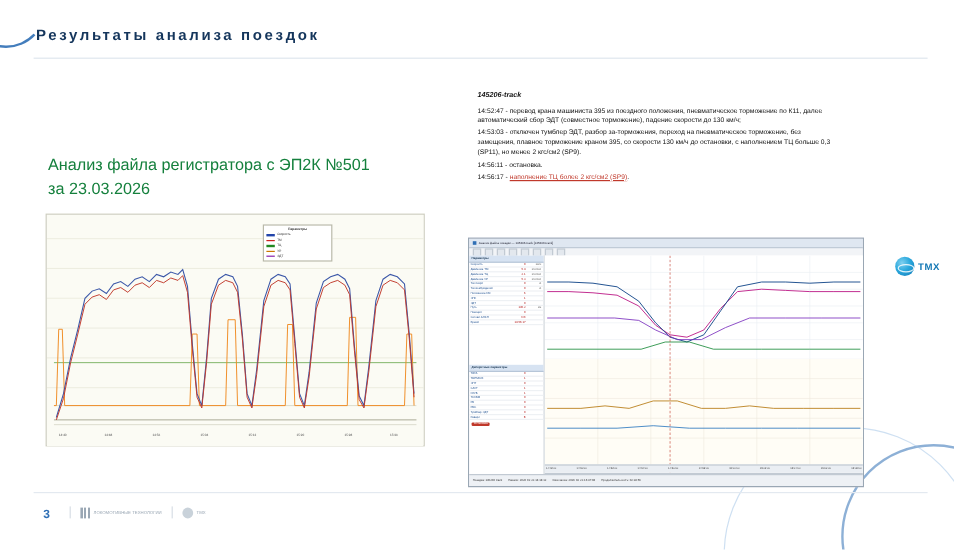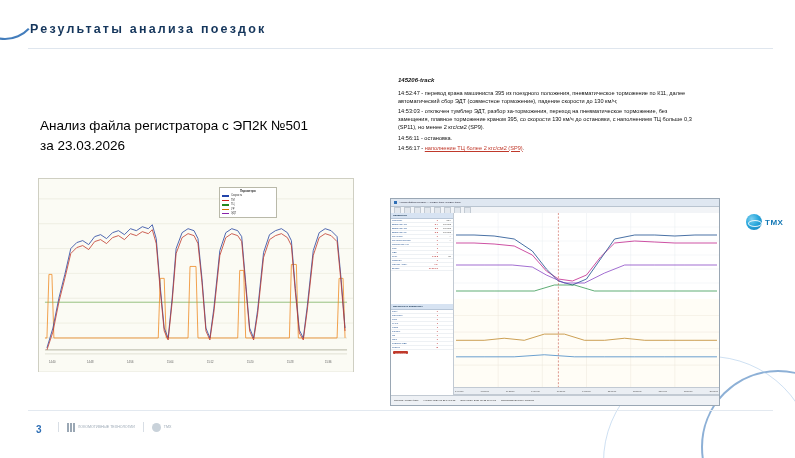--- a/index.html
+++ b/index.html
@@ -58,22 +58,22 @@
       linear-gradient(to right,#9aa7b4 0 2px,transparent 2px 3px,#9aa7b4 3px 5px,transparent 5px 6px,#9aa7b4 6px 8px);
   }
   .footlogo .txt{font-size:3.6px;line-height:4px;color:#9aa7b4;white-space:nowrap;}
   .footlogo .circ{
     width:9px;height:9px;border-radius:50%;background:#c9d2da;display:inline-block;
   }
   .footsep{width:1px;height:10px;background:#d8dee5;}
 
   
   .caption{
-    position:absolute;left:40px;top:116px;width:300px;
-    font-size:13.5px;color:#000000;line-height:20px;
+    position:absolute;left:40px;top:128px;width:300px;
+    font-size:13.5px;color:#15803d;line-height:20px;
   }
 
   
   .chart-panel{
     position:absolute;left:38px;top:178px;width:316px;height:194px;
     background:#fbfbf4;border:1px solid #cfcfc2;box-sizing:border-box;
   }
   .chart-inner{position:absolute;left:0;top:0;right:0;bottom:0;}
   .chart-legend{
     position:absolute;left:180px;top:8px;width:58px;

